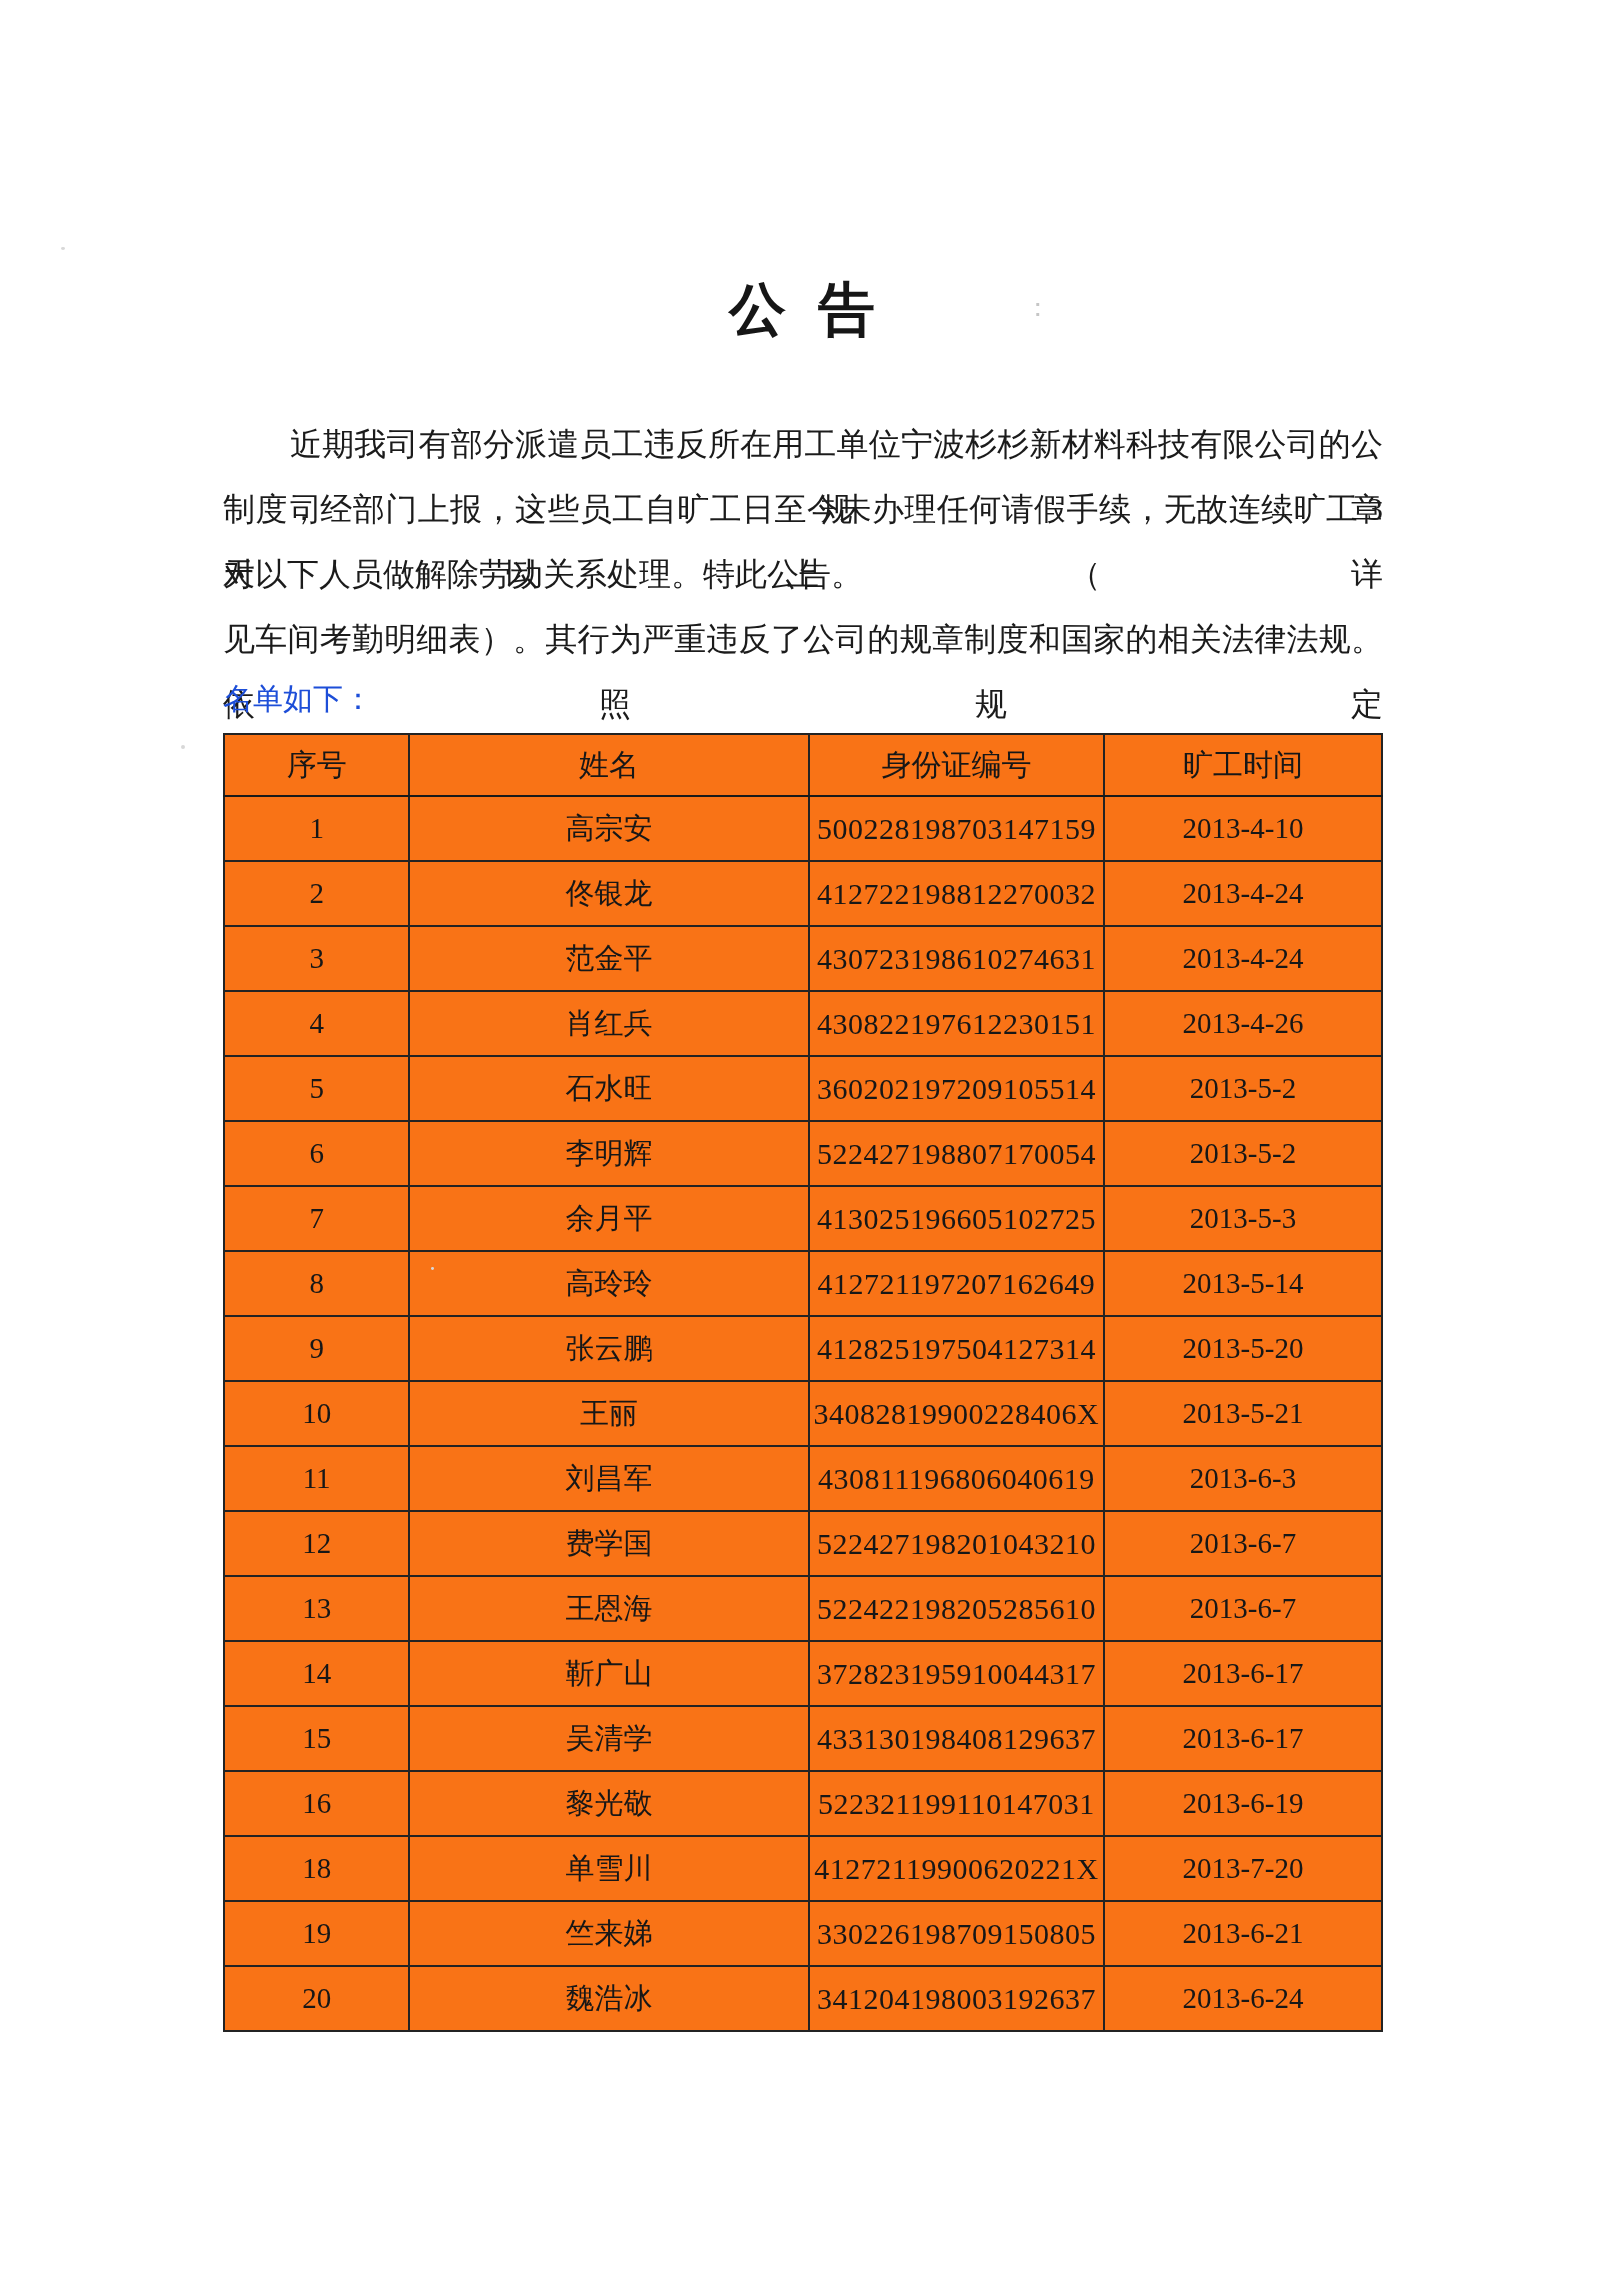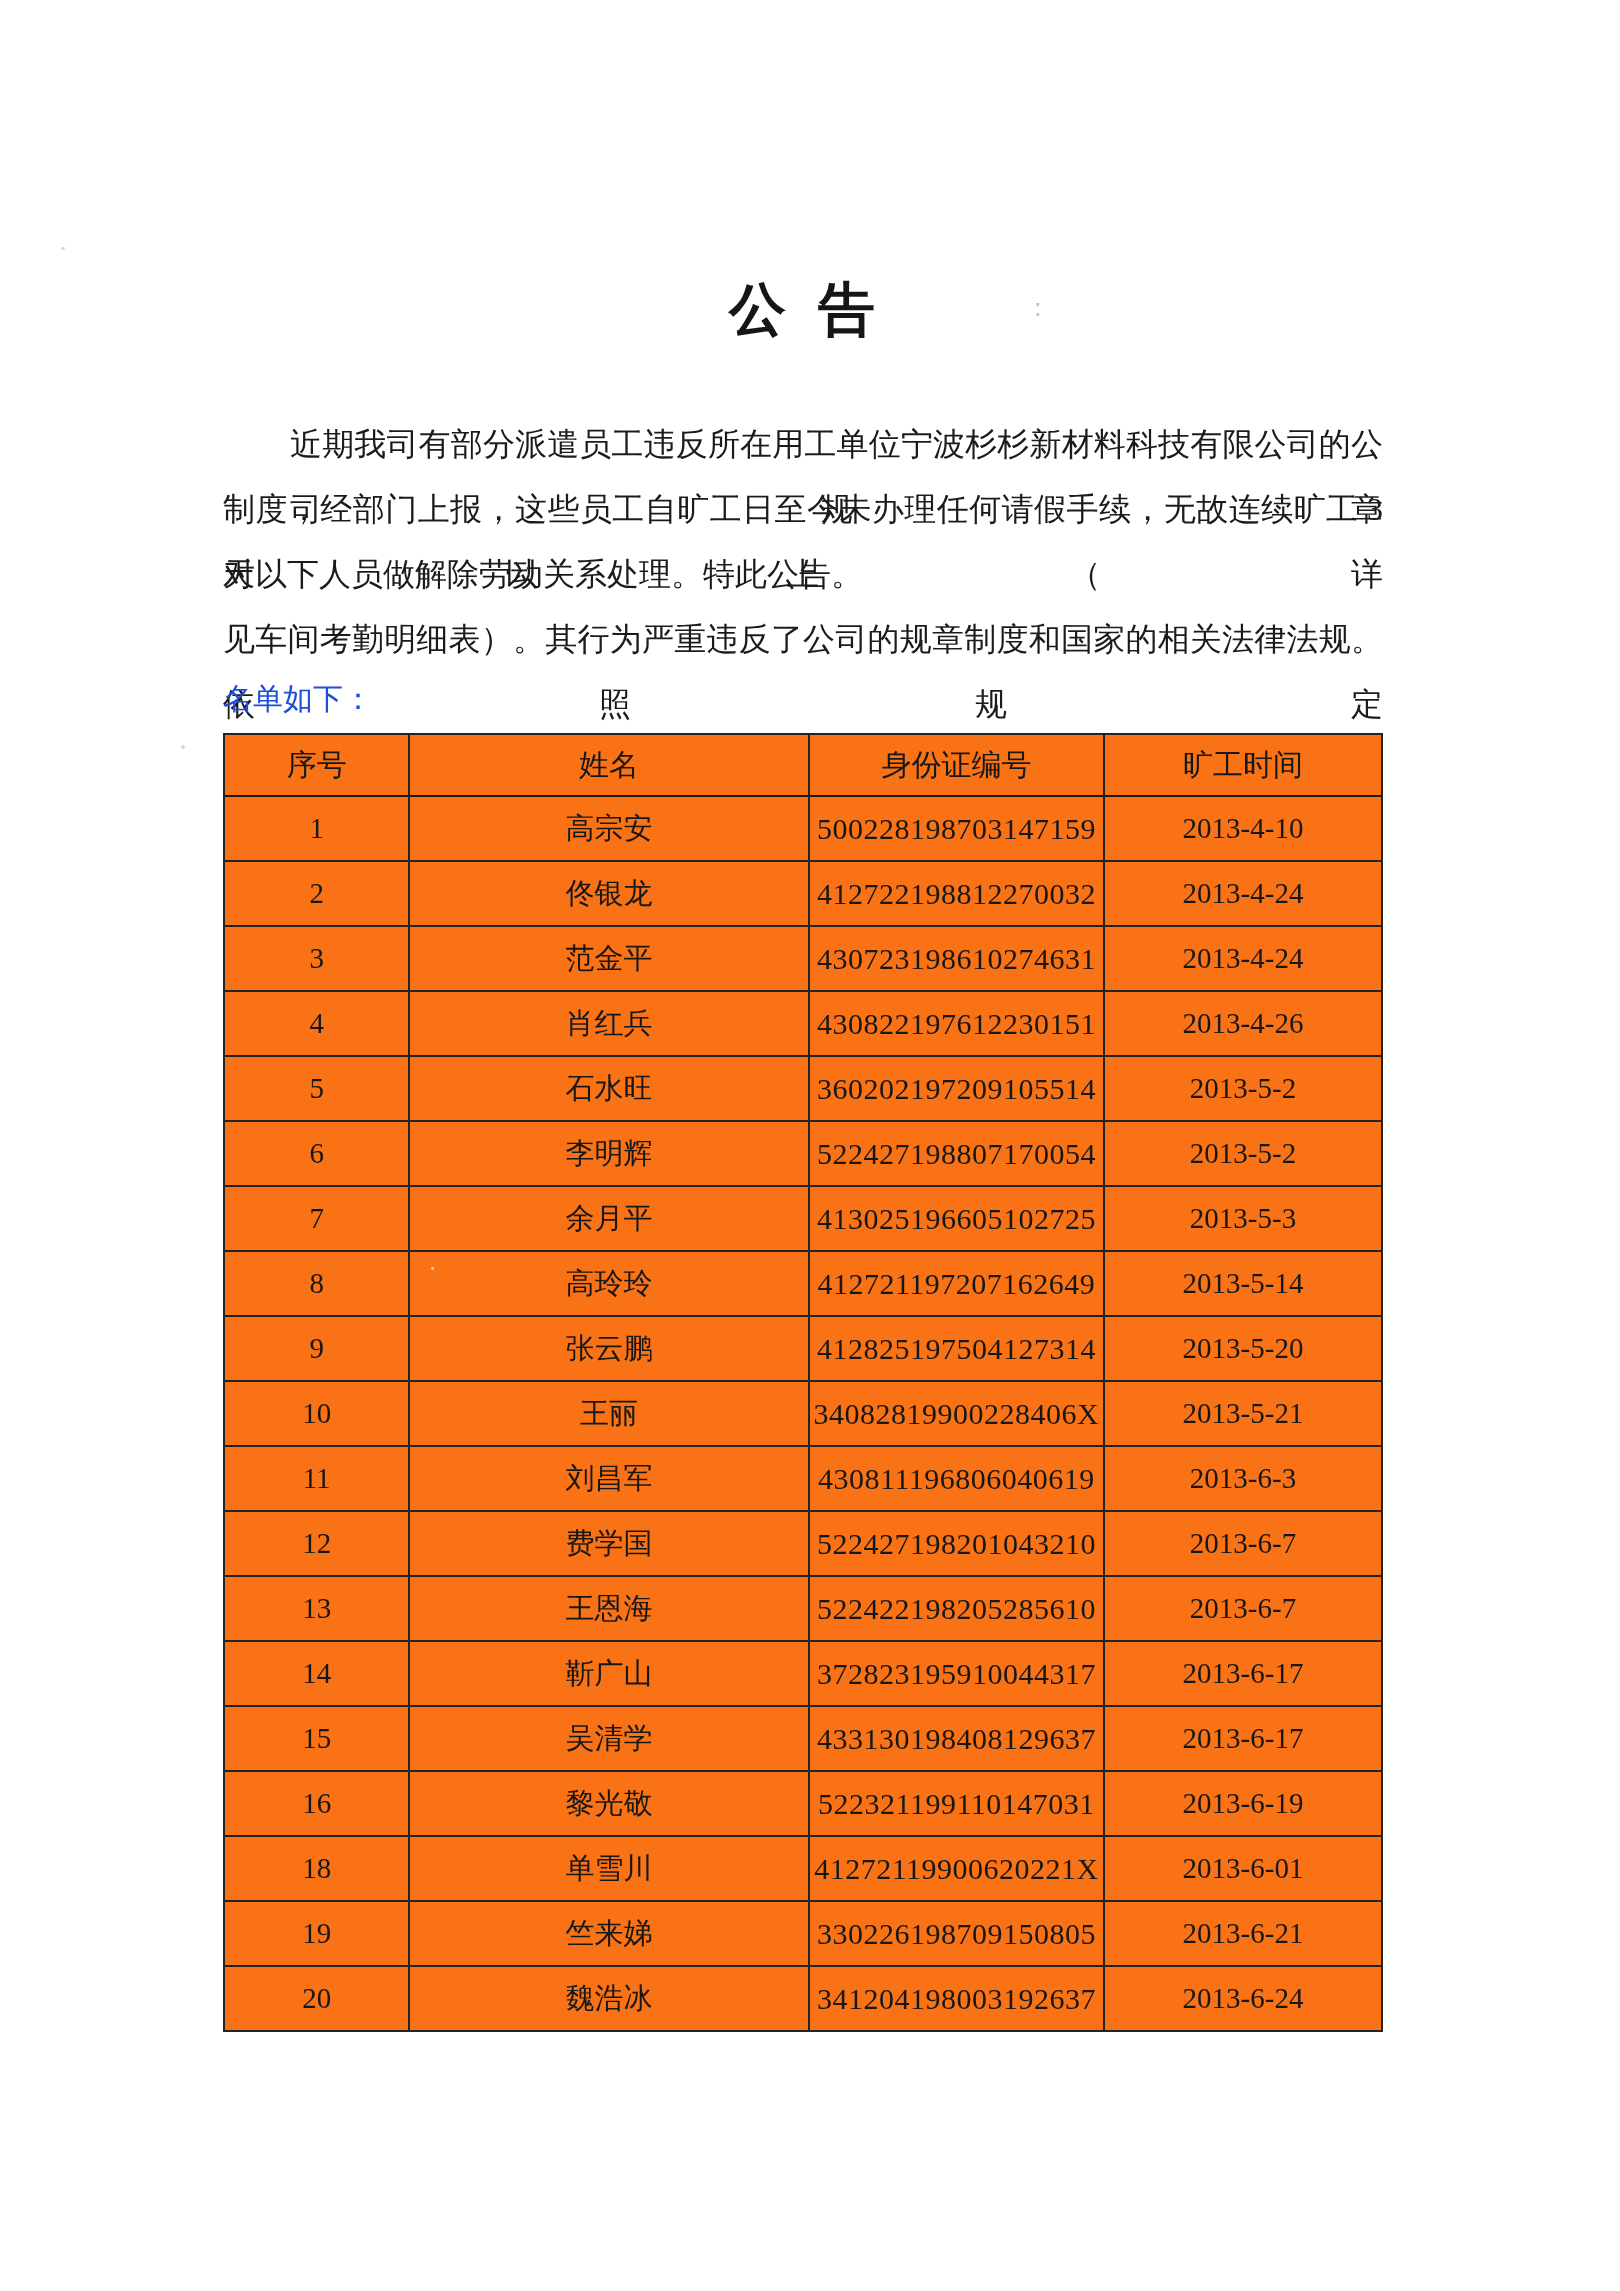--- a/index.html
+++ b/index.html
@@ -249,21 +249,21 @@
           <tr>
             <td class="cell-no">16</td>
             <td class="cell-name">黎光敬</td>
             <td class="cell-id">522321199110147031</td>
             <td class="cell-date">2013-6-19</td>
           </tr>
           <tr>
             <td class="cell-no">18</td>
             <td class="cell-name">单雪川</td>
             <td class="cell-id">41272119900620221X</td>
-            <td class="cell-date">2013-6-01</td>
+            <td class="cell-date">2013-7-20</td>
           </tr>
           <tr>
             <td class="cell-no">19</td>
             <td class="cell-name">竺来娣</td>
             <td class="cell-id">330226198709150805</td>
             <td class="cell-date">2013-6-21</td>
           </tr>
           <tr>
             <td class="cell-no">20</td>
             <td class="cell-name">魏浩冰</td>

